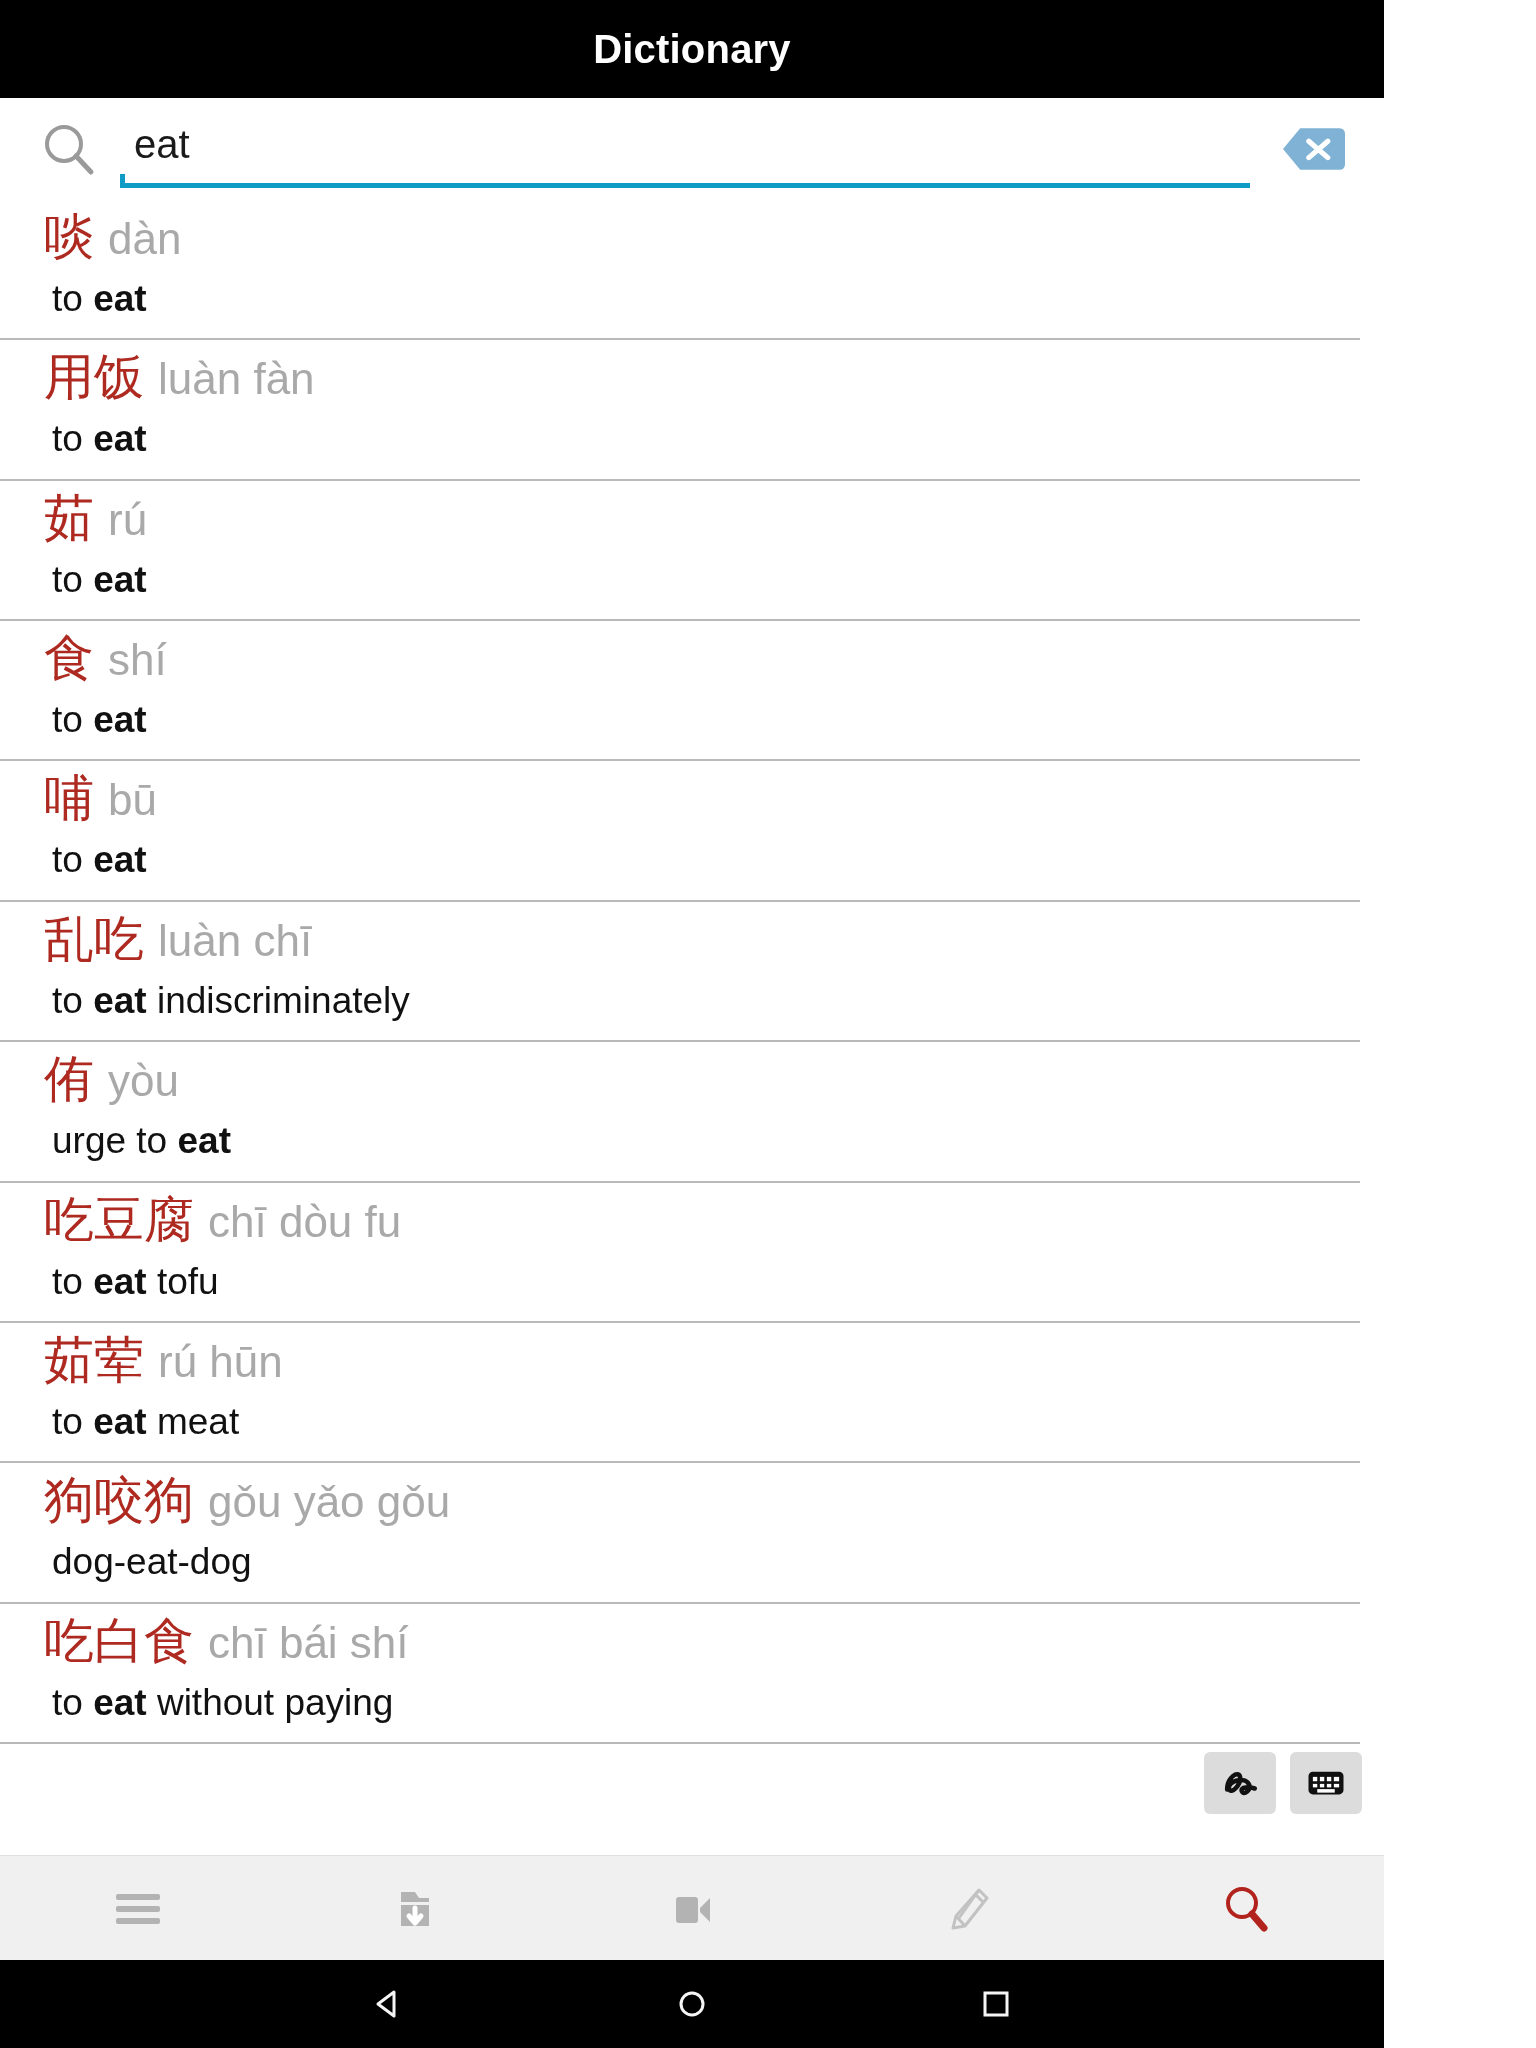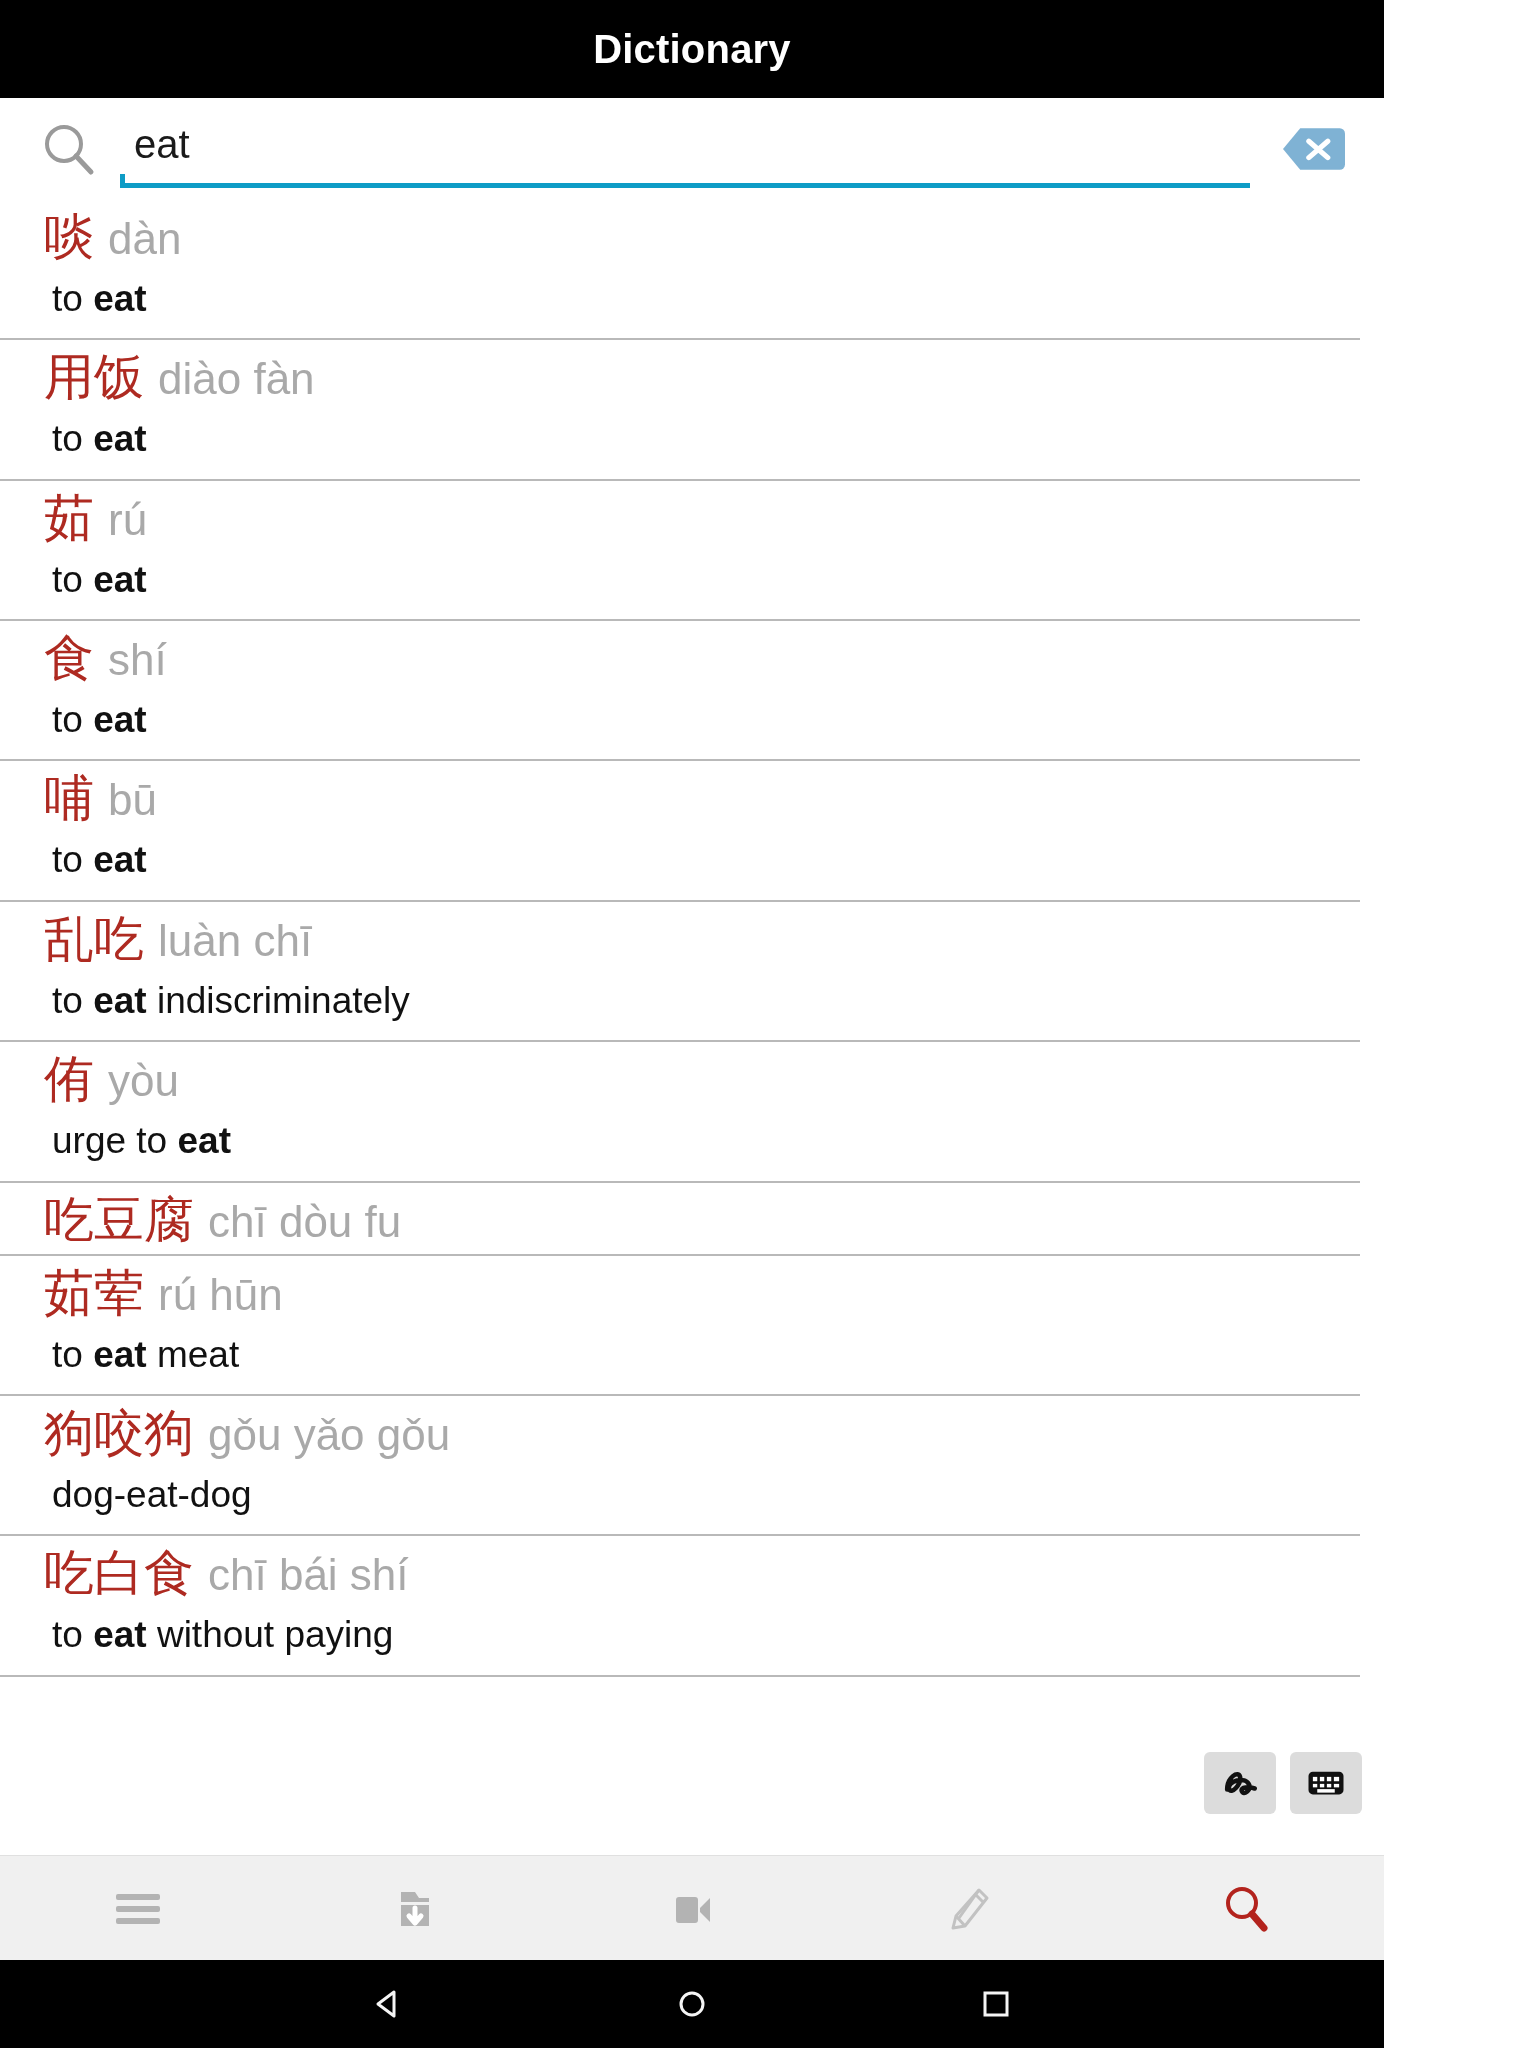--- a/index.html
+++ b/index.html
@@ -121,21 +121,21 @@
       <div class="entry">
         <div class="head">
           <span class="hanzi">啖</span>
           <span class="pinyin">dàn</span>
         </div>
         <div class="def"><span>to </span><b>eat</b></div>
       </div>
       <div class="entry">
         <div class="head">
           <span class="hanzi">用饭</span>
-          <span class="pinyin">diào fàn</span>
+          <span class="pinyin">luàn fàn</span>
         </div>
         <div class="def"><span>to </span><b>eat</b></div>
       </div>
       <div class="entry">
         <div class="head">
           <span class="hanzi">茹</span>
           <span class="pinyin">rú</span>
         </div>
         <div class="def"><span>to </span><b>eat</b></div>
       </div>
@@ -165,20 +165,21 @@
           <span class="hanzi">侑</span>
           <span class="pinyin">yòu</span>
         </div>
         <div class="def"><span>urge to </span><b>eat</b></div>
       </div>
       <div class="entry">
         <div class="head">
           <span class="hanzi">吃豆腐</span>
           <span class="pinyin">chī dòu fu</span>
         </div>
+        <div class="def"><span>to </span><b>eat</b><span> tofu</span></div>
       </div>
       <div class="entry">
         <div class="head">
           <span class="hanzi">茹荤</span>
           <span class="pinyin">rú hūn</span>
         </div>
         <div class="def"><span>to </span><b>eat</b><span> meat</span></div>
       </div>
       <div class="entry">
         <div class="head">

